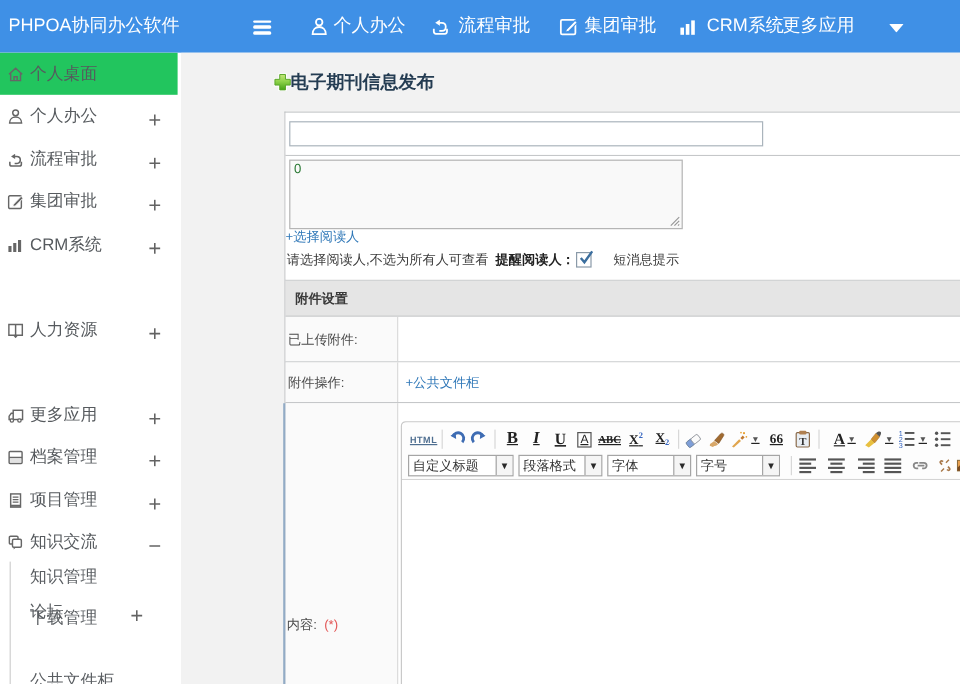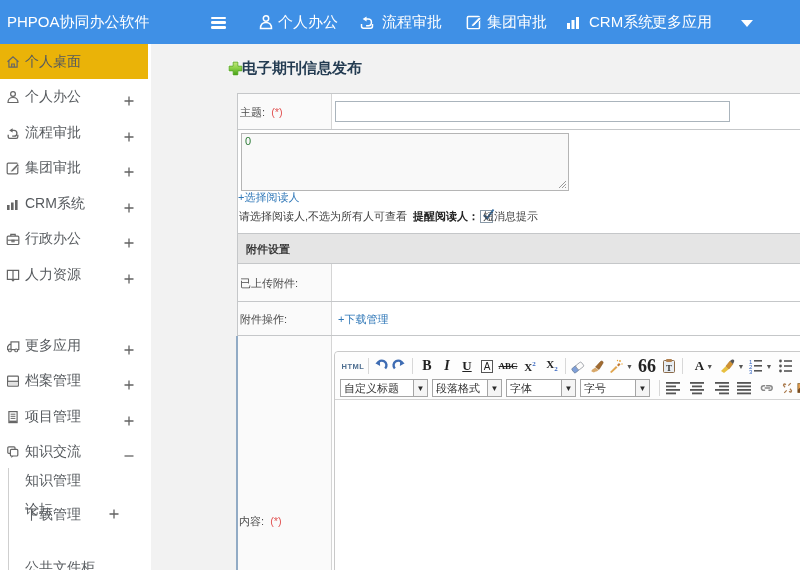--- a/index.html
+++ b/index.html
@@ -33,35 +33,35 @@
 .req { color:#e25757; }
 #row-zhuti { height:36px; }
 #inp-zhuti { position:absolute; left:3px; top:7px; width:395px; height:21px; border:1px solid #aab4bc; background:#fff; }
 #row-yuedu { height:104px; }
 #row-yuedu .lcell .lt { top:46px; }
 #ta-yuedu { position:absolute; left:3px; top:3px; width:328px; height:58px; border:1px solid #b5b5b5; background:#f9f9f9; font-size:11px; color:#2c7a36; padding:1px 3px; font-family:"Liberation Sans",sans-serif; }
 #link-xuanze { position:absolute; left:0px; top:60px; font-size:11px; color:#3078b8; }
 #tip-line { position:absolute; left:0; top:75px; width:100%; height:20px; font-size:11px; color:#3c3c3c; white-space:nowrap; }
 #tip-line .t1 { position:absolute; left:1px; top:4px; }
 #tip-line .t2 { position:absolute; left:175px; top:4px; font-weight:bold; color:#222; }
-#tip-line .t3 { position:absolute; left:245px; top:4px; }
+#tip-line .t3 { position:absolute; left:273px; top:4px; }
 #tip-line .cb { position:absolute; left:242px; top:5px; width:13px; height:13px; border:1px solid #8a9aa8; background:#fff; }
 #tip-line .cb svg { position:absolute; left:1px; top:-3px; }
 .hrow { background:#e5e5e5; border-bottom:1px solid #c5c7c9; position:relative; height:30px; }
 .hrow .ht { position:absolute; left:8px; top:50%; transform:translateY(-50%); font-size:11px; font-weight:bold; color:#3a3a3a; }
 #row-ysc { height:38px; }
 #row-fjcz { height:34px; }
 #link-sc { position:absolute; left:6px; top:50%; transform:translateY(-50%); font-size:11px; color:#3078b8; }
 #row-nr { height:370px; border-left:2px solid #92abc5; margin-left:-2px; }
 #row-nr .lcell .lt { top:185px; left:1px; }
 
 #editor { position:absolute; left:2px; top:15px; width:705px; height:356px; border:1px solid #c9c9c9; background:#fff; border-radius:4px 0 0 0; }
 #toolbar { border-bottom:1px solid #d4d4d4; background:#fdfdfd; padding:3px 0 0 5px; border-radius:4px 0 0 0; }
 .tbrow { display:flex; align-items:center; height:22px; }
-.ti { display:inline-flex; align-items:center; justify-content:center; height:20px; margin:0; font-size:13px; color:#222; flex:none; }
+.ti { display:inline-flex; align-items:center; justify-content:center; height:20px; margin:0; font-size:13px; color:#222; flex:none;text-decoration:underline; }
 .tsep { width:1px; height:16px; background:#d8d8d8; margin:0 4px; flex:none; }
 .tsel { height:18px; border:1px solid #a5a5a5; background:#fff; font-size:11px; white-space:nowrap; overflow:hidden; color:#333; display:flex; align-items:center; margin-right:4px; position:relative; flex:none; }
 .tsel .stxt { padding:0 3px; flex:1; }
 .tsel .sarr { width:14px; height:100%; border-left:1px solid #a5a5a5; background:#f5f5f5; font-size:8px; color:#2a2a2a; display:flex; align-items:center; justify-content:center; flex:none; }
 .dd { font-size:7px; color:#555; margin-left:2px; }
 </style>
 </head>
 <body>
 <div id="header">
   <span id="logo">PHPOA协同办公软件</span>
@@ -102,21 +102,21 @@
   <span class="hnav" style="left:589px;">CRM系统</span>
   <span class="hnav" style="left:652px;">更多应用</span>
   <div class="hicon" style="left:741px;top:20px;">
       <svg width="12" height="7" viewBox="0 0 12 7">
         <path d="M0 0 L12 0 L6 7 Z" fill="#fff"></path>
       </svg>
     </div>
 </div>
 
 <div id="sidebar">
-    <div class="sitem" style="top: 0px; background: #eab308; text-align: right;">
+    <div class="sitem" style="top: 0px; background: #22c55e; text-align: right;">
       <span class="sicon"><svg width="14" height="14" viewBox="0 0 14 14">
           <path d="M1.5 6.8 L7 1.8 L12.5 6.8 M2.9 5.6 V12.2 H11.1 V5.6 M5.7 12.2 V9 H8.3 V12.2" fill="none" stroke="#666" stroke-width="1.2"></path>
         </svg></span>
       <span class="txt">个人桌面</span>
     </div>
     <div class="sitem" style="top: 35.5px;">
       <span class="sicon"><svg width="14" height="14" viewBox="0 0 14 14">
           <circle cx="7" cy="4" r="2.4" fill="none" stroke="#666" stroke-width="1.2"></circle>
           <path d="M2 12.5 C2 9 4.5 7.5 7 7.5 C9.5 7.5 12 9 12 12.5 Z" fill="none" stroke="#666" stroke-width="1.2"></path>
         </svg></span>
@@ -146,32 +146,20 @@
           <path d="M5 0.5 V9.5 M0.5 5 H9.5" stroke="#636363" stroke-width="1.3"></path>
         </svg></span>
     </div>
     <div class="sitem" style="top: 142px;">
       <span class="sicon"><svg width="14" height="14" viewBox="0 0 14 14">
           <rect x="1" y="8" width="2.6" height="5" fill="#666"></rect>
           <rect x="5" y="5.5" width="2.6" height="7.5" fill="#666"></rect>
           <rect x="9" y="3" width="2.6" height="10" fill="#666"></rect>
         </svg></span>
       <span class="txt">CRM系统</span>
-      <span class="plus"><svg width="10" height="10" viewBox="0 0 10 10">
-          <path d="M5 0.5 V9.5 M0.5 5 H9.5" stroke="#636363" stroke-width="1.3"></path>
-        </svg></span>
-    </div>
-    <div class="sitem" style="top: 177.5px;">
-      <span class="sicon"><svg width="14" height="14" viewBox="0 0 14 14">
-          <rect x="1.2" y="4.2" width="11.6" height="8.3" rx="1" fill="none" stroke="#666" stroke-width="1.2"></rect>
-          <path d="M4.8 4 V2.4 H9.2 V4" fill="none" stroke="#666" stroke-width="1.2"></path>
-          <path d="M1.4 8.2 H12.6" stroke="#666" stroke-width="1.1"></path>
-          <rect x="5.9" y="8.2" width="2.2" height="1.6" fill="none" stroke="#666" stroke-width="1"></rect>
-        </svg></span>
-      <span class="txt">行政办公</span>
       <span class="plus"><svg width="10" height="10" viewBox="0 0 10 10">
           <path d="M5 0.5 V9.5 M0.5 5 H9.5" stroke="#636363" stroke-width="1.3"></path>
         </svg></span>
     </div>
     <div class="sitem" style="top: 213px;">
       <span class="sicon"><svg width="14" height="14" viewBox="0 0 14 14">
           <path d="M1.4 2.4 H12.6 V11.4 H1.4 Z" fill="none" stroke="#666" stroke-width="1.2"></path>
           <path d="M7 2.4 V11.4" stroke="#666" stroke-width="1.2"></path>
           <path d="M5.6 11.4 L7 13 L8.4 11.4" fill="none" stroke="#666" stroke-width="1.1"></path>
         </svg></span>
@@ -252,23 +240,20 @@
           <stop offset="1" stop-color="#46a216"></stop>
         </linearGradient>
       </defs>
       <path d="M5.1 1.1 h4.8 v4 h4 v4.8 h-4 v4 h-4.8 v-4 h-4 v-4.8 h4 Z" fill="none" stroke="#ffffff" stroke-width="2.2"></path>
       <path d="M5.1 1.1 h4.8 v4 h4 v4.8 h-4 v4 h-4.8 v-4 h-4 v-4.8 h4 Z" fill="url(#gp)" stroke="#58a428" stroke-width="0.8"></path>
     </svg></div>
 <div id="title">电子期刊信息发布</div>
 
 <div id="ftable">
   <div class="frow" id="row-zhuti">
-    <div class="lcell">
-        <span class="lt">主题: &nbsp;<span class="req">(*)</span></span>
-      </div>
     <div class="ccell">
         <div id="inp-zhuti"></div>
       </div>
   </div>
   <div class="frow" id="row-yuedu">
     <div class="ccell">
       <div id="ta-yuedu">0<svg style="position:absolute;right:1px;bottom:1px" width="9" height="9" viewBox="0 0 9 9">
             <path d="M8 1 L1 8 M8 4 L4 8 M8 7 L7 8" stroke="#999" stroke-width="1" fill="none"></path>
           </svg></div>
       <div id="link-xuanze">+选择阅读人</div>
@@ -291,21 +276,21 @@
     <div class="lcell">
         <span class="lt">已上传附件:</span>
       </div>
     <div class="ccell"></div>
   </div>
   <div class="frow" id="row-fjcz">
     <div class="lcell">
         <span class="lt">附件操作:</span>
       </div>
     <div class="ccell">
-        <span id="link-sc">+下载管理</span>
+        <span id="link-sc">+公共文件柜</span>
       </div>
   </div>
   <div class="frow" id="row-nr">
     <div class="lcell">
         <span class="lt">内容: &nbsp;<span class="req">(*)</span></span>
       </div>
     <div class="ccell">
       <div id="editor">
         <div id="toolbar">
           <div class="tbrow" id="tb1">
@@ -364,21 +349,21 @@
                 <svg width="16" height="16" viewBox="0 0 16 16">
                   <path d="M2 14 L8 8 L9.5 9.5 L3.5 15 Z" fill="#e0a54e"></path>
                   <path d="M9 7 L11 5 L12.5 6.5 L10.5 8.5 Z" fill="#c07830"></path>
                   <circle cx="12" cy="3" r="0.9" fill="#e8a030"></circle>
                   <circle cx="14" cy="6" r="0.7" fill="#e8a030"></circle>
                   <circle cx="9.5" cy="2.5" r="0.7" fill="#e8a030"></circle>
                 </svg>
                 <span class="dd">▼</span>
               </span>
               <span class="ti" style="width:22px;margin-left:3px">
-                <b style="font-size:18px;font-family:'Liberation Serif',serif;">66</b>
+                <b style="font-size:11px;font-family:'Liberation Serif',serif;">66</b>
               </span>
               <span class="ti" style="width:22px">
                 <svg width="16" height="16" viewBox="0 0 16 16">
                   <rect x="2.5" y="2.5" width="11" height="12" rx="1" fill="#e8edf2" stroke="#8a6a4a" stroke-width="1"></rect>
                   <rect x="5" y="1" width="6" height="3" rx="1" fill="#b08050"></rect>
                   <text x="8" y="12.5" font-size="9" font-weight="bold" text-anchor="middle" fill="#333" font-family="Liberation Serif">T</text>
                 </svg>
               </span>
               <span class="tsep" style="margin:0 2px;"></span>
               <span class="ti" style="width:28px;margin-left:5px">

